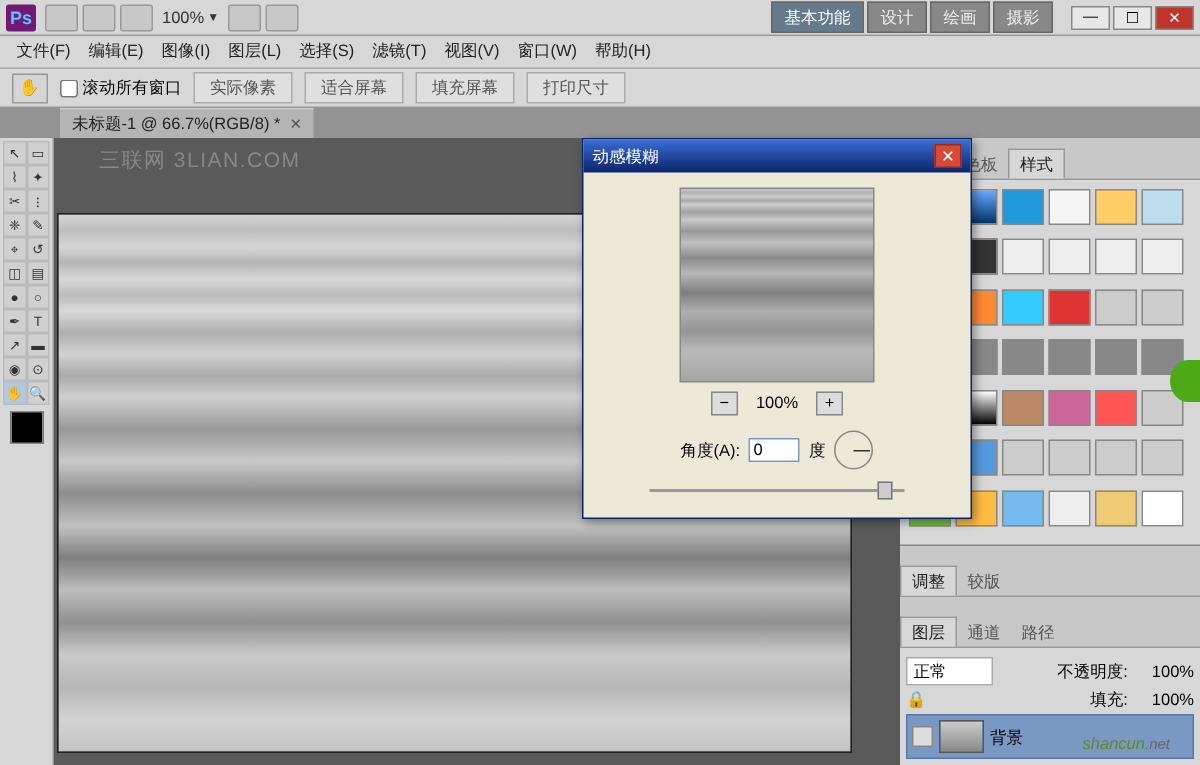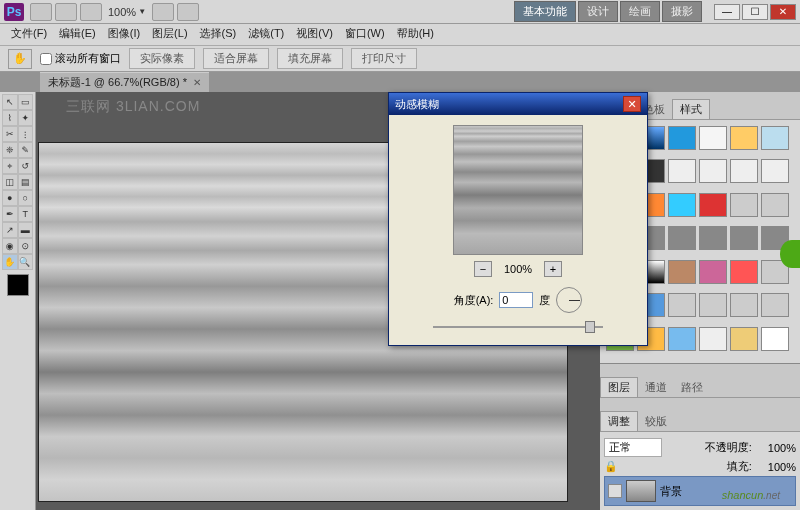--- a/index.html
+++ b/index.html
@@ -236,27 +236,27 @@
         <div class="style-sw" style="background: rgb(204, 204, 204);"></div>
         <div class="style-sw" style="background: rgb(119, 187, 68);"></div>
         <div class="style-sw" style="background: rgb(255, 187, 68);"></div>
         <div class="style-sw" style="background: rgb(119, 187, 238);"></div>
         <div class="style-sw" style="background: rgb(238, 238, 238);"></div>
         <div class="style-sw" style="background: rgb(238, 204, 119);"></div>
         <div class="style-sw" style="background: rgb(255, 255, 255);"></div>
       </div>
     <div class="lower-panels">
       <div class="panel-tabs">
+        <div class="ptab active">调整</div>
+        <div class="ptab">较版</div>
+      </div>
+      <div class="panel-tabs">
         <div class="ptab active">图层</div>
         <div class="ptab">通道</div>
         <div class="ptab">路径</div>
-      </div>
-      <div class="panel-tabs">
-        <div class="ptab active">调整</div>
-        <div class="ptab">较版</div>
       </div>
       <div class="layer-panel">
         <div class="layer-row">
           <div class="layer-sel">正常</div>
           <div class="layer-opacity">
               <span>不透明度:</span>
               <span>100%</span>
             </div>
         </div>
         <div class="layer-row">

